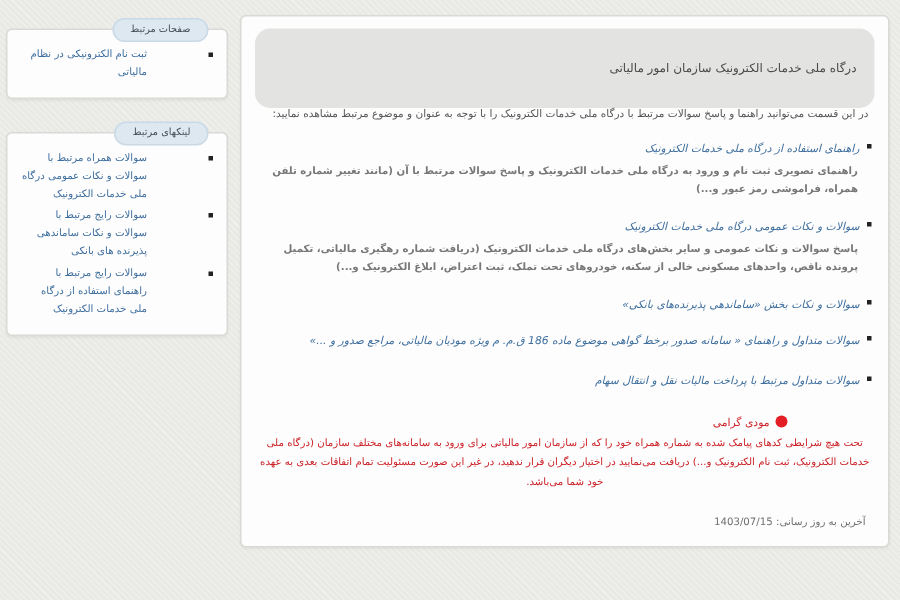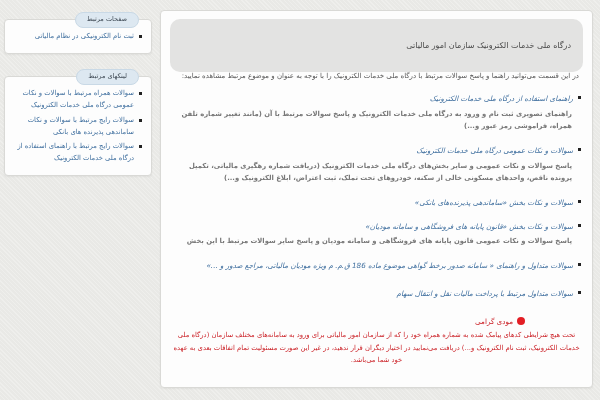--- a/index.html
+++ b/index.html
@@ -37,21 +37,21 @@
 
   
   .side-panel { margin-top: 9px; margin-bottom: 13px; padding: 11px 9px 7px; }
   .side-list { list-style: none; }
   .side-list li { font-size: 6.8px; line-height: 1.75; margin-bottom: 3px; }
   a.link { color: #3e6e9e; text-decoration: none; cursor: pointer; }
   .bullet {
     display: inline-block; width: 3px; height: 3px;
     background: #222; margin-left: 5px; vertical-align: 2px; flex: none;
   }
-  .li-row { display: flex; align-items: flex-start; }
+  .li-row { display: flex; align-items: flex-start; gap: 36px; }
   .li-row .bullet { margin-top: 4px; }
 
   
   .main-panel { padding: 8px 9px 10px; margin-bottom: 15px; }
   .title-bar {
     background: #e3e3e2;
     border-radius: 10px;
     padding: 22px 12px;
     font-size: 8px;
     color: #4a4a4a;
@@ -104,46 +104,41 @@
         </div>
         <div class="desc">پاسخ سوالات و نکات عمومی و سایر بخش‌های درگاه ملی خدمات الکترونیک (دریافت شماره رهگیری مالیاتی، تکمیل پرونده ناقص، واحدهای مسکونی خالی از سکنه، خودروهای تحت تملک، ثبت اعتراض، ابلاغ الکترونیک و...)</div>
       </div>
 
       <div class="section">
         <div class="link-line">
           <span class="bullet"></span><a class="link">سوالات و نکات بخش «ساماندهی پذیرنده‌های بانکی»</a>
         </div>
       </div>
 
-      <div class="section">
-        <div class="link-line">
-          <span class="bullet"></span><a class="link">سوالات و نکات بخش «قانون پایانه های فروشگاهی و سامانه مودیان»</a>
-        </div>
-        <div class="desc">پاسخ سوالات و نکات عمومی قانون پایانه های فروشگاهی و سامانه مودیان و پاسخ سایر سوالات مرتبط با این بخش</div>
-      </div>
 
       <div class="section link-only">
         <div class="link-line">
           <span class="bullet"></span><a class="link">سوالات متداول و راهنمای « سامانه صدور برخط گواهی موضوع ماده 186 ق.م. م ویژه مودیان مالیاتی، مراجع صدور و ...»</a>
         </div>
       </div>
 
       <div class="section link-only">
         <div class="link-line">
           <span class="bullet"></span><a class="link">سوالات متداول مرتبط با پرداخت مالیات نقل و انتقال سهام</a>
         </div>
       </div>
 
       <div class="notice">
         <div class="notice-title-line">
           <span class="red-dot"></span><span class="notice-title">مودی گرامی</span>
         </div>
         <div class="notice-body">تحت هیچ شرایطی کدهای پیامک شده به شماره همراه خود را که از سازمان امور مالیاتی برای ورود به سامانه‌های مختلف سازمان (درگاه ملی خدمات الکترونیک، ثبت نام الکترونیک و...) دریافت می‌نمایید در اختیار دیگران قرار ندهید، در غیر این صورت مسئولیت تمام اتفاقات بعدی به عهده خود شما می‌باشد.</div>
       </div>
 
+      <div class="last-update">آخرین به روز رسانی: 1403/07/15</div>
     </section>
 
   </div>
 
   <div class="col-side">
 
     <section class="panel side-panel">
       <span class="badge">صفحات مرتبط</span>
       <ul class="side-list">
         <li class="li-row">

